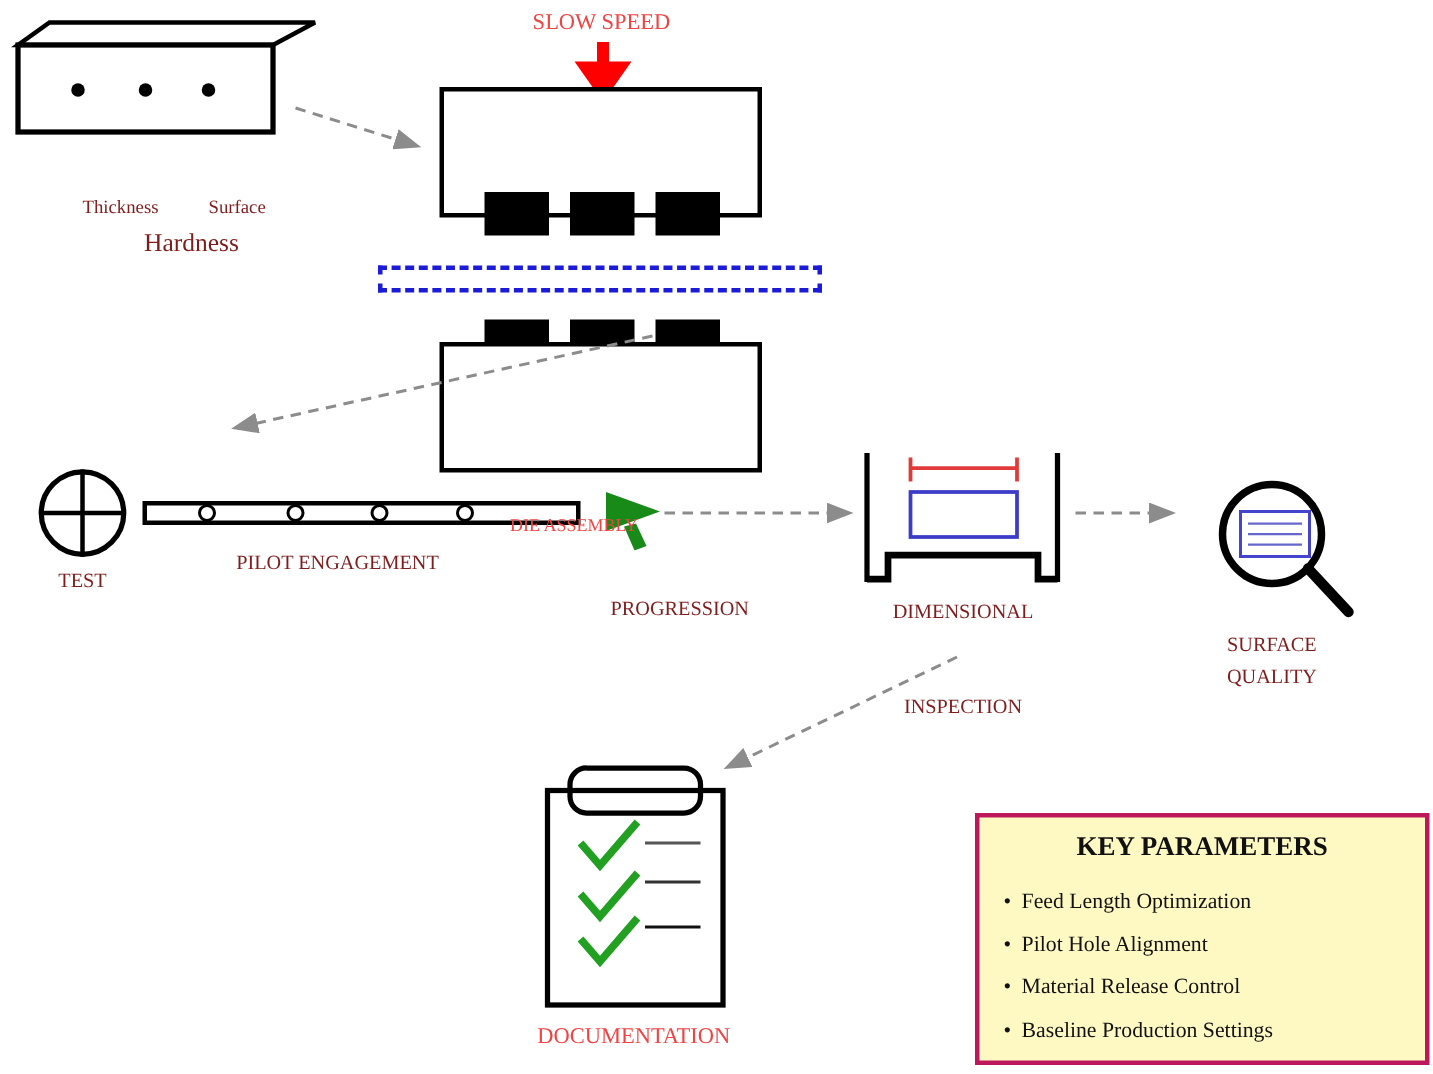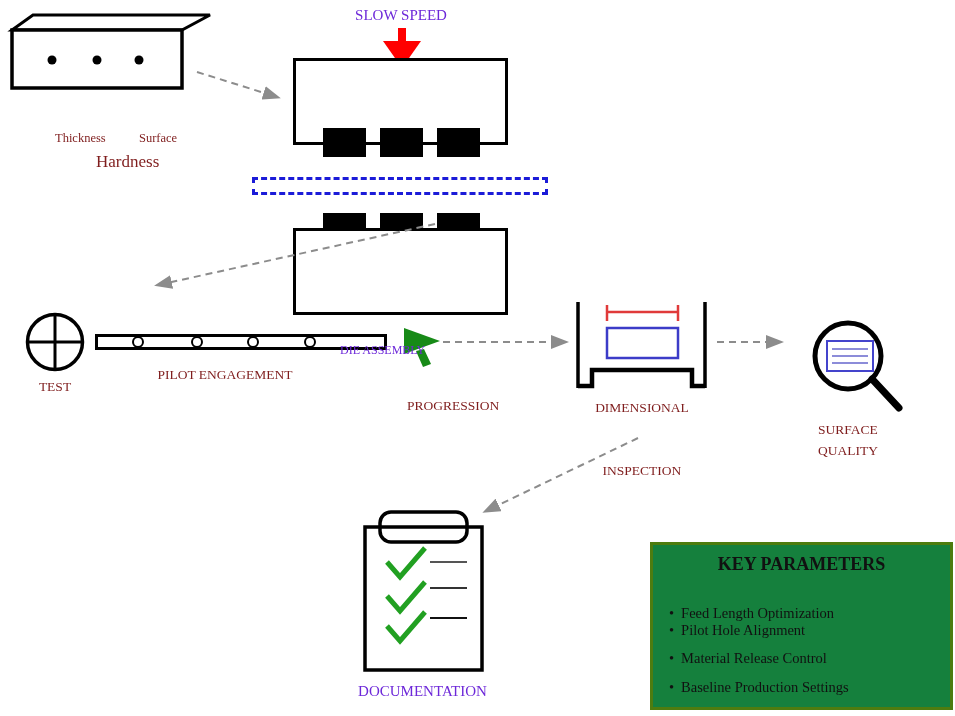--- a/index.html
+++ b/index.html
@@ -1,29 +1,29 @@
 <!DOCTYPE html>
 <html><head>
 <meta charset="utf-8">
 <style>
   html,body{margin:0;padding:0;background:#ffffff;}
   #canvas{
     position:relative;width:955px;height:716px;background:#ffffff;overflow:hidden;
     font-family:"Liberation Serif","DejaVu Serif",serif;color:#111;
   }
   .abs{position:absolute;}
-  .lbl{position:absolute;font-size:15px;color:#6d28d9;white-space:nowrap;}
+  .lbl{position:absolute;font-size:15px;color:#ef4444;white-space:nowrap;}
   .lbl-sm{position:absolute;font-size:13.5px;color:#7f1d1d;white-space:nowrap;}
   .ctr{text-align:center;}
   .die-outline{position:absolute;border:3px solid #000;background:#fff;box-sizing:border-box;}
   .die-block{position:absolute;background:#000;}
   .strip-blue{position:absolute;border:3px dashed #1b1bd8;box-sizing:border-box;background:transparent;}
   .pilot-strip{position:absolute;border:3px solid #000;box-sizing:border-box;background:#fff;}
   .pilot-hole{position:absolute;width:12px;height:12px;border:2px solid #000;border-radius:50%;box-sizing:border-box;background:#fff;}
-  .params-box{position:absolute;border:3px solid #4d7c0f;box-sizing:border-box;background:#15803d;}
+  .params-box{position:absolute;border:3px solid #be185d;box-sizing:border-box;background:#fef9c3;}
   .params-title{position:absolute;left:0;right:0;top:9px;text-align:center;font-weight:bold;font-size:18px;}
   .param-item{position:absolute;left:16px;font-size:14.5px;white-space:nowrap;}
   .bullet{margin-right:7px;}
   svg{display:block;}
 </style>
 </head>
 <body>
 
 <div id="canvas">
 
@@ -149,19 +149,19 @@
     <polyline points="27,91 40,106 65,77" fill="none" stroke="#21a021" stroke-width="5"></polyline>
     <polyline points="27,121 40,136 65,107" fill="none" stroke="#21a021" stroke-width="5"></polyline>
     <line x1="70" y1="57" x2="107" y2="57" stroke="#555555" stroke-width="2"></line>
     <line x1="70" y1="83" x2="107" y2="83" stroke="#333333" stroke-width="2"></line>
     <line x1="70" y1="113" x2="107" y2="113" stroke="#111111" stroke-width="2"></line>
   </svg>
   <div class="lbl ctr" style="left:340px;top:683px;width:165px;">DOCUMENTATION</div>
 
   <div class="params-box" style="left:650px;top:542px;width:303px;height:168px;">
     <div class="params-title">KEY PARAMETERS</div>
-    <div class="param-item" style="top:60px;"><span class="bullet">•</span><span>Feed Length Optimization</span></div>
+    <div class="param-item" style="top:48px;"><span class="bullet">•</span><span>Feed Length Optimization</span></div>
     <div class="param-item" style="top:77px;"><span class="bullet">•</span><span>Pilot Hole Alignment</span></div>
     <div class="param-item" style="top:105px;"><span class="bullet">•</span><span>Material Release Control</span></div>
     <div class="param-item" style="top:134px;"><span class="bullet">•</span><span>Baseline Production Settings</span></div>
   </div>
 
 </div>
 
 </body></html>

